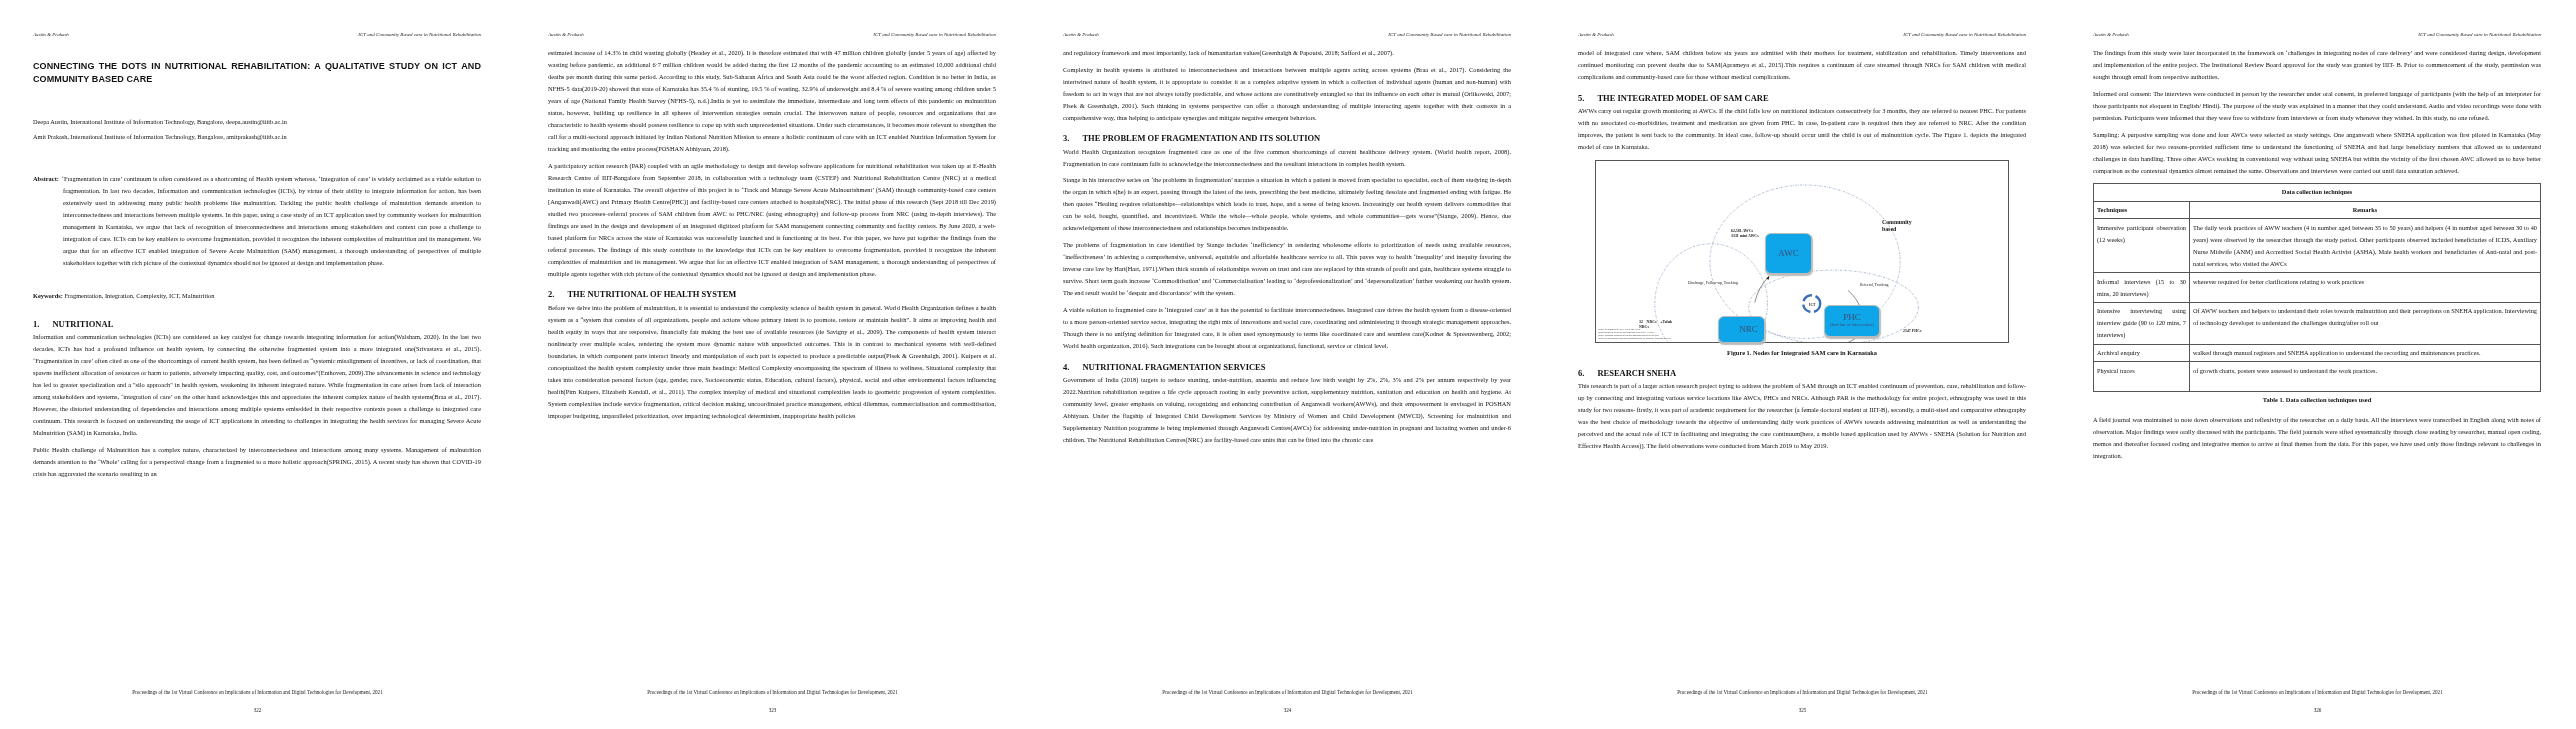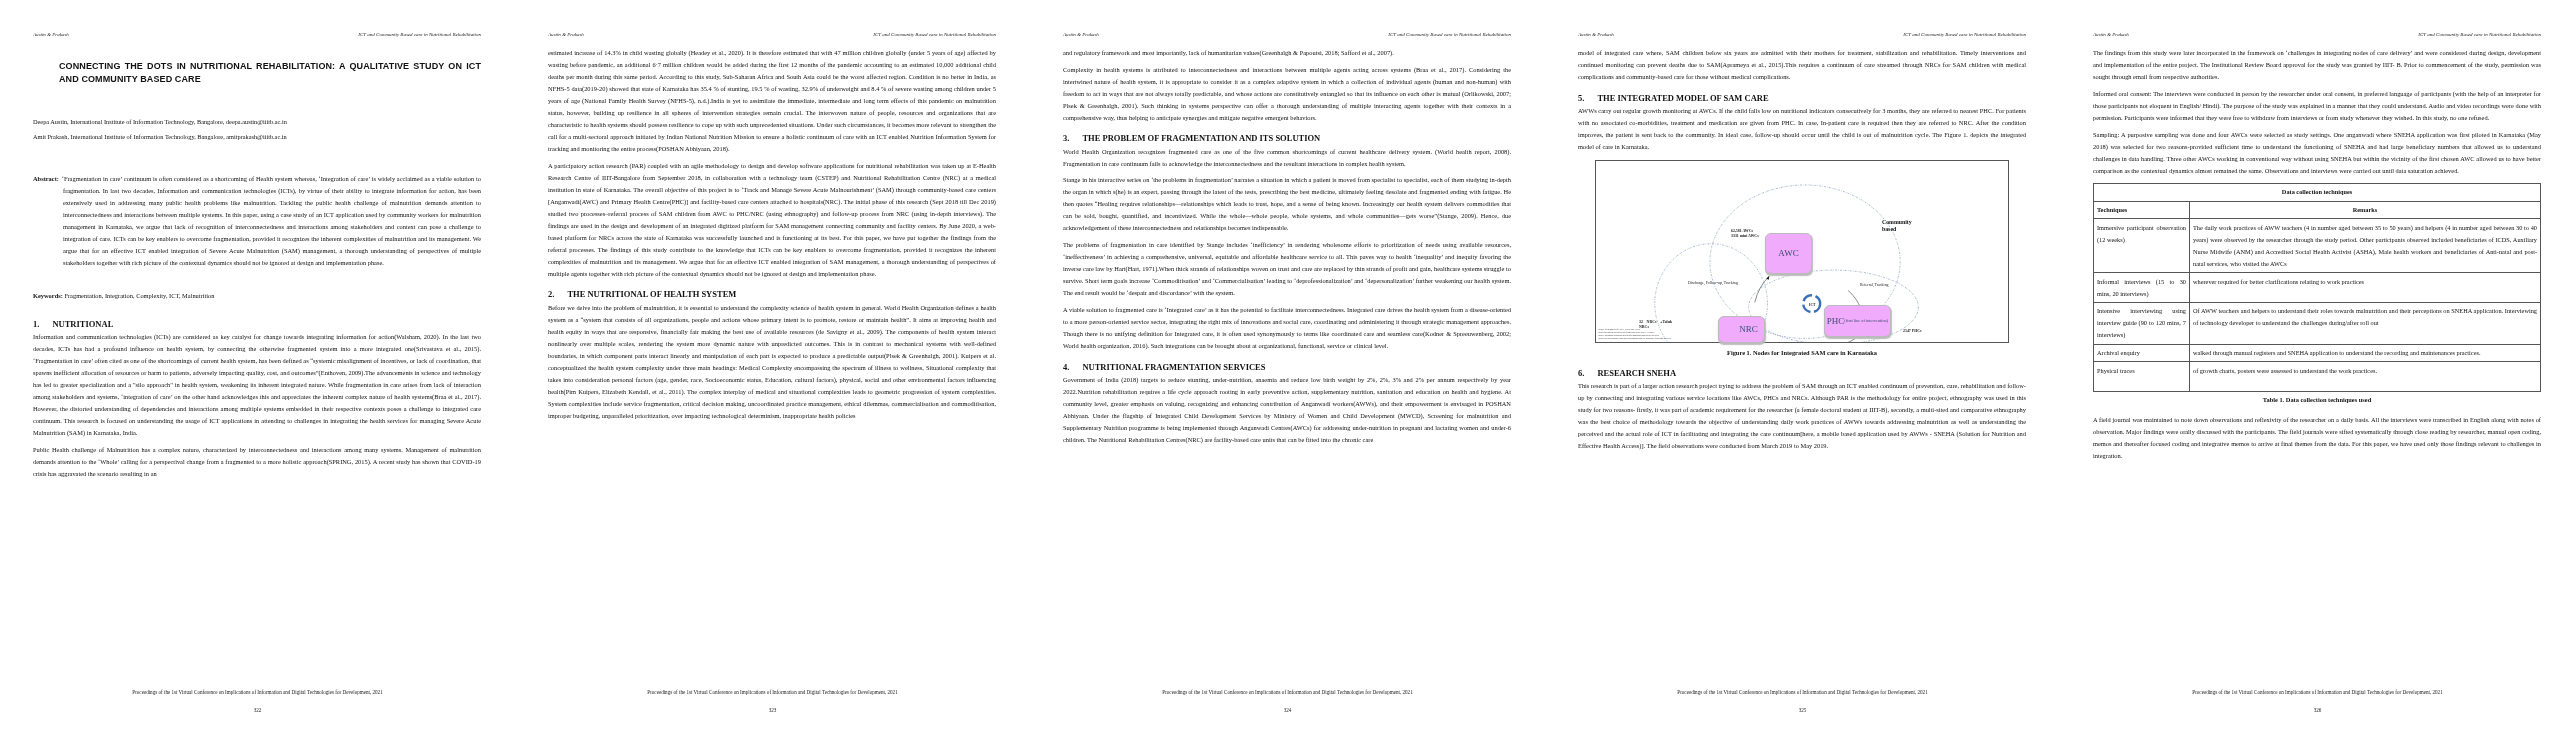--- a/index.html
+++ b/index.html
@@ -9,30 +9,30 @@
   .page { position: relative; width: 515px; height: 729px; background: #fff; }
   .hdr { position: absolute; top: 32px; left: 33px; right: 34px; display: flex; justify-content: space-between;
          font-style: italic; font-size: 5px; color: #222; }
   .body { position: absolute; top: 47px; left: 33px; right: 34px; font-size: 6.4px; line-height: 12px; text-align: justify; }
   .body p { margin-bottom: 4.9px; }
   .foot { position: absolute; left: 0; right: 0; top: 689px; text-align: center; font-size: 5.1px; color: #222; }
   .pnum { position: absolute; left: 0; right: 0; top: 707px; text-align: center; font-size: 5.1px; color: #222; }
   h2.sec { font-family: "Liberation Serif", serif; font-weight: bold; font-size: 8.5px; margin: 8.5px 0 1.2px 0; display: flex; }
   h2.sec .n { width: 19.4px; }
   .title { font-family: "Liberation Sans", sans-serif; font-weight: bold; font-size: 9px; line-height: 13.4px;
-           text-align: justify; text-align-last: left; margin-top: 22px; letter-spacing: 0.1px; margin-left: 26px; }
+           text-align: justify; text-align-last: left; margin-top: 22px; letter-spacing: 0.1px; }
   .authors { margin-top: 27px; font-size: 6.3px; line-height: 15px; }
   .abstract { margin-top: 29px; display: flex; font-size: 6.4px; line-height: 12px; }
   .abstract .lbl { font-weight: bold; white-space: nowrap; width: 30px; }
   .abstract .txt { flex: 1; text-align: justify; text-indent: -1.2px; }
   .keywords { margin-top: 20.7px; font-size: 6.4px; }
   .keywords b { font-weight: bold; }
   .figure { border: 0.6px solid #555; height: 183px; margin: 7.3px 17px 3.6px 17px; position: relative; }
   .figcap, .tblcap { text-align: center; font-weight: bold; font-size: 6.4px; margin-bottom: 8.5px; }
-  .node { position: absolute; border: 0.6px solid #bbb; border-radius: 6px; background: #f0abfc;
+  .node { position: absolute; border: 0.6px solid #bbb; border-radius: 6px; background: #0ea5e9;
           box-shadow: 0.6px 1.8px 1.2px #bbb; display: flex; align-items: center; justify-content: center;
           color: #3b4e72; font-size: 9px; line-height: 8px; }
   .node small { font-size: 4.3px; }
   .flabel { position: absolute; font-size: 3.9px; color: #222; line-height: 4.9px; }
   .flabel.b { font-weight: bold; }
   .zone-lbl { position: absolute; font-weight: bold; font-size: 5.8px; line-height: 7.3px; }
   .src { position: absolute; left: 2.4px; bottom: 2.4px; font-size: 2.2px; line-height: 3px; color: #333; }
   table.dct { width: 100%; border-collapse: collapse; margin: 6px 0 1.2px 0; font-size: 6.3px; line-height: 12px; }
   table.dct th, table.dct td { border: 0.6px solid #555; padding: 2.4px 3px; vertical-align: top; text-align: justify; }
   table.dct th { font-weight: bold; }
@@ -137,21 +137,21 @@
           <ellipse cx="190" cy="238" rx="93" ry="100" fill="none" stroke="#4a6aa0" stroke-width="0.8" stroke-dasharray="3,2,1,2"></ellipse>
           <ellipse cx="392" cy="244" rx="140" ry="62" fill="none" stroke="#4a6aa0" stroke-width="0.8" stroke-dasharray="3,2,1,2"></ellipse>
           <path d="M 262 236 Q 268 210 286 192" fill="none" stroke="#111" stroke-width="0.8"></path>
           <polygon points="286,192 281,196 285,198" fill="#111"></polygon>
           <path d="M 416 216 Q 430 228 437 246" fill="none" stroke="#111" stroke-width="0.8"></path>
           <polygon points="437,246 433,241 439,241" fill="#111"></polygon>
           <path d="M 428 296 Q 395 320 332 302" fill="none" stroke="#111" stroke-width="0.8"></path>
           <circle cx="356" cy="238" r="14" fill="none" stroke="#3a6fb8" stroke-width="4" stroke-dasharray="18,6"></circle>
         </svg>
         <div class="node" style="left:169px;top:72px;width:47px;height:41px;">AWC</div>
-        <div class="node" style="left:228px;top:144px;width:67px;height:32px;">
+        <div class="node" style="left:228px;top:144px;width:56px;height:32px;flex-direction:column;">
           <span>PHC</span>
           <small>(first line of intervention)</small>
         </div>
         <div class="node" style="left:122px;top:155px;width:47px;height:27px;padding-left:14px;">NRC</div>
         <div class="flabel b" style="left:213px;top:142px;font-size:3.6px;">ICT</div>
         <div class="zone-lbl" style="left:286px;top:58px;width:36px;">Community based</div>
 
         <div class="flabel b" style="left:135px;top:68px;width:43px;">
           <div>62,581 AWCs</div>
           <div>3331 mini AWCs</div>

